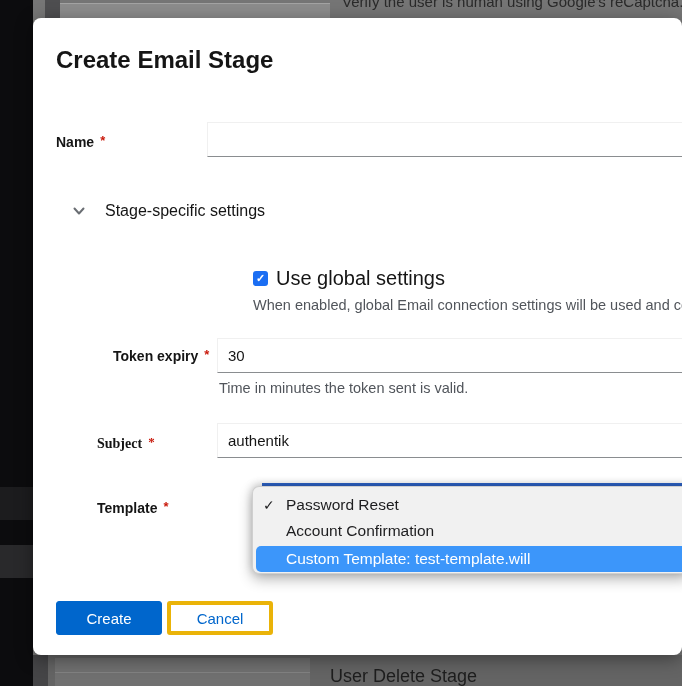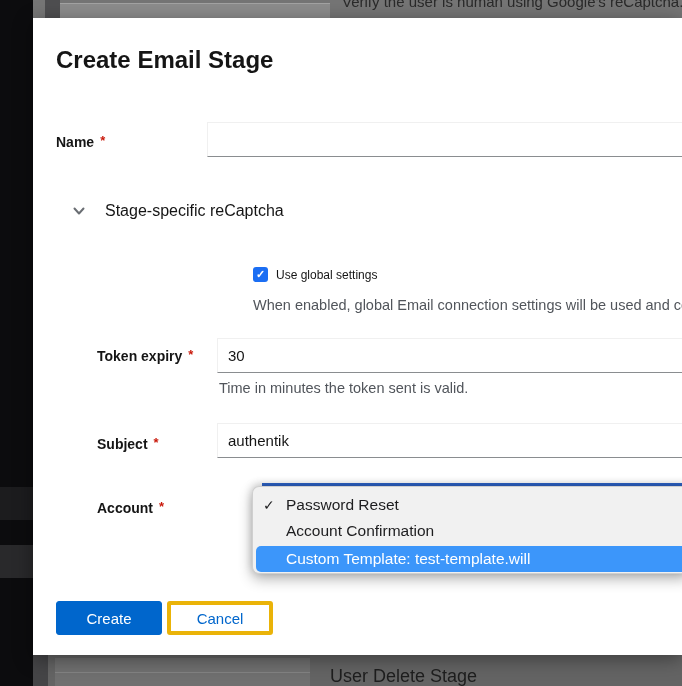--- a/index.html
+++ b/index.html
@@ -24,21 +24,21 @@
 
   .bg-bottom { position:absolute; left:33px; top:655px; right:0; height:31px; background:#646464; overflow:hidden; }
   .bg-bottom .corner { position:absolute; left:0; top:0; width:15px; height:31px; background:#454547; }
   .bg-bottom .panel  { position:absolute; left:22px; top:3px; width:255px; height:28px; background:#707070; }
   .bg-bottom .panel-line { position:absolute; left:0; top:14px; width:100%; height:1px; background:#838383; }
   .bg-bottom .bg-text { position:absolute; left:297px; top:11px; font-size:18px; color:#1e1e1e; white-space:nowrap; }
 
   
   .modal {
     position:absolute; left:33px; top:18px; width:649px; height:637px;
-    background:#ffffff; box-shadow:0 4px 18px rgba(0,0,0,0.4);
+    background:#ffffff; box-shadow:0 4px 18px rgba(0,0,0,0.4);border-radius:8px;
   }
   .modal-title { position:absolute; left:23px; top:28px; font-size:24px; font-weight:700; color:#151515; }
 
   .form-label { position:absolute; font-size:14px; font-weight:700; color:#151515; white-space:nowrap; }
   .req { color:#c9190b; font-weight:700; font-size:13px; margin-left:6px; position:relative; top:-2px; }
 
   .text-input {
     position:absolute; height:35px; right:-4px;
     background:#fff; border:1px solid #f0f0f0; border-bottom:1px solid #8a8d90;
     font-family:"Liberation Sans",sans-serif; font-size:15px; color:#151515;
@@ -49,29 +49,29 @@
 
   .expander { position:absolute; left:38px; top:180px; height:26px; display:flex; align-items:center; cursor:pointer; }
   .chevron { width:16px; height:16px; display:inline-block; }
   .expander-label { margin-left:18px; font-size:16px; font-weight:400; color:#151515; }
 
   .checkbox-row { position:absolute; left:220px; top:249px; display:flex; align-items:center; }
   .checkbox {
     width:15px; height:15px; background:#1b6ef3; border-radius:3px;
     color:#fff; font-size:11px; font-weight:700; line-height:15px; text-align:center;
   }
-  .checkbox-label { margin-left:8px; font-size:12px; color:#151515; }
+  .checkbox-label { margin-left:8px; font-size:20px; color:#151515; }
   .help-text { position:absolute; font-size:14.5px; color:#51555b; white-space:nowrap; }
   .global-help { left:220px; top:279px; }
 
-  .token-label { left:64px; top:330px; }
+  .token-label { left:80px; top:330px; }
   .token-input { left:184px; top:320px; }
   .token-help  { left:186px; top:362px; }
 
-  .subject-label { left:64px; top:418px; }
+  .subject-label { left:64px; top:418px;font-family:Liberation Serif, serif; }
   .subject-input { left:184px; top:405px; }
 
   .template-label { left:64px; top:482px; }
   .select-focus-line { position:absolute; left:229px; top:465px; right:-4px; height:3px; background:#2e64c9; }
 
   .popup {
     position:absolute; left:219px; top:468px; right:-6px; height:88px;
     background:#f1f1f1; border:1px solid #cfcfcf; border-right:none;
     border-radius:7px 0 0 7px;
     box-shadow:0 -2px 8px rgba(0,0,0,0.18), 0 5px 14px rgba(0,0,0,0.3);
@@ -121,21 +121,21 @@
     <span>Name</span><span class="req">*</span>
   </div>
   <input class="text-input name-input" type="text" value="" style="">
 
   <div class="expander">
     <span class="chevron">
       <svg width="16" height="16" viewBox="0 0 16 16">
           <path d="M3.5 5.5 L8 10.5 L12.5 5.5" fill="none" stroke="#6a6e73" stroke-width="2" stroke-linecap="round" stroke-linejoin="round"></path>
         </svg>
     </span>
-    <span class="expander-label">Stage-specific reCaptcha</span>
+    <span class="expander-label">Stage-specific settings</span>
   </div>
 
   <div class="checkbox-row">
     <div class="checkbox">
       <span>✓</span>
     </div>
     <span class="checkbox-label">Use global settings</span>
   </div>
   <div class="help-text global-help">When enabled, global Email connection settings will be used and con</div>
 
@@ -144,21 +144,21 @@
   </div>
   <input class="text-input token-input" type="text" value="30" style="">
   <div class="help-text token-help">Time in minutes the token sent is valid.</div>
 
   <div class="form-label subject-label">
     <span>Subject</span><span class="req">*</span>
   </div>
   <input class="text-input subject-input" type="text" value="authentik" style="">
 
   <div class="form-label template-label">
-    <span>Account</span><span class="req">*</span>
+    <span>Template</span><span class="req">*</span>
   </div>
   <div class="select-focus-line"></div>
 
   <div class="popup">
     <div class="opt">
       <span class="opt-check">✓</span>
       <span>Password Reset</span>
     </div>
     <div class="opt">
       <span>Account Confirmation</span>

